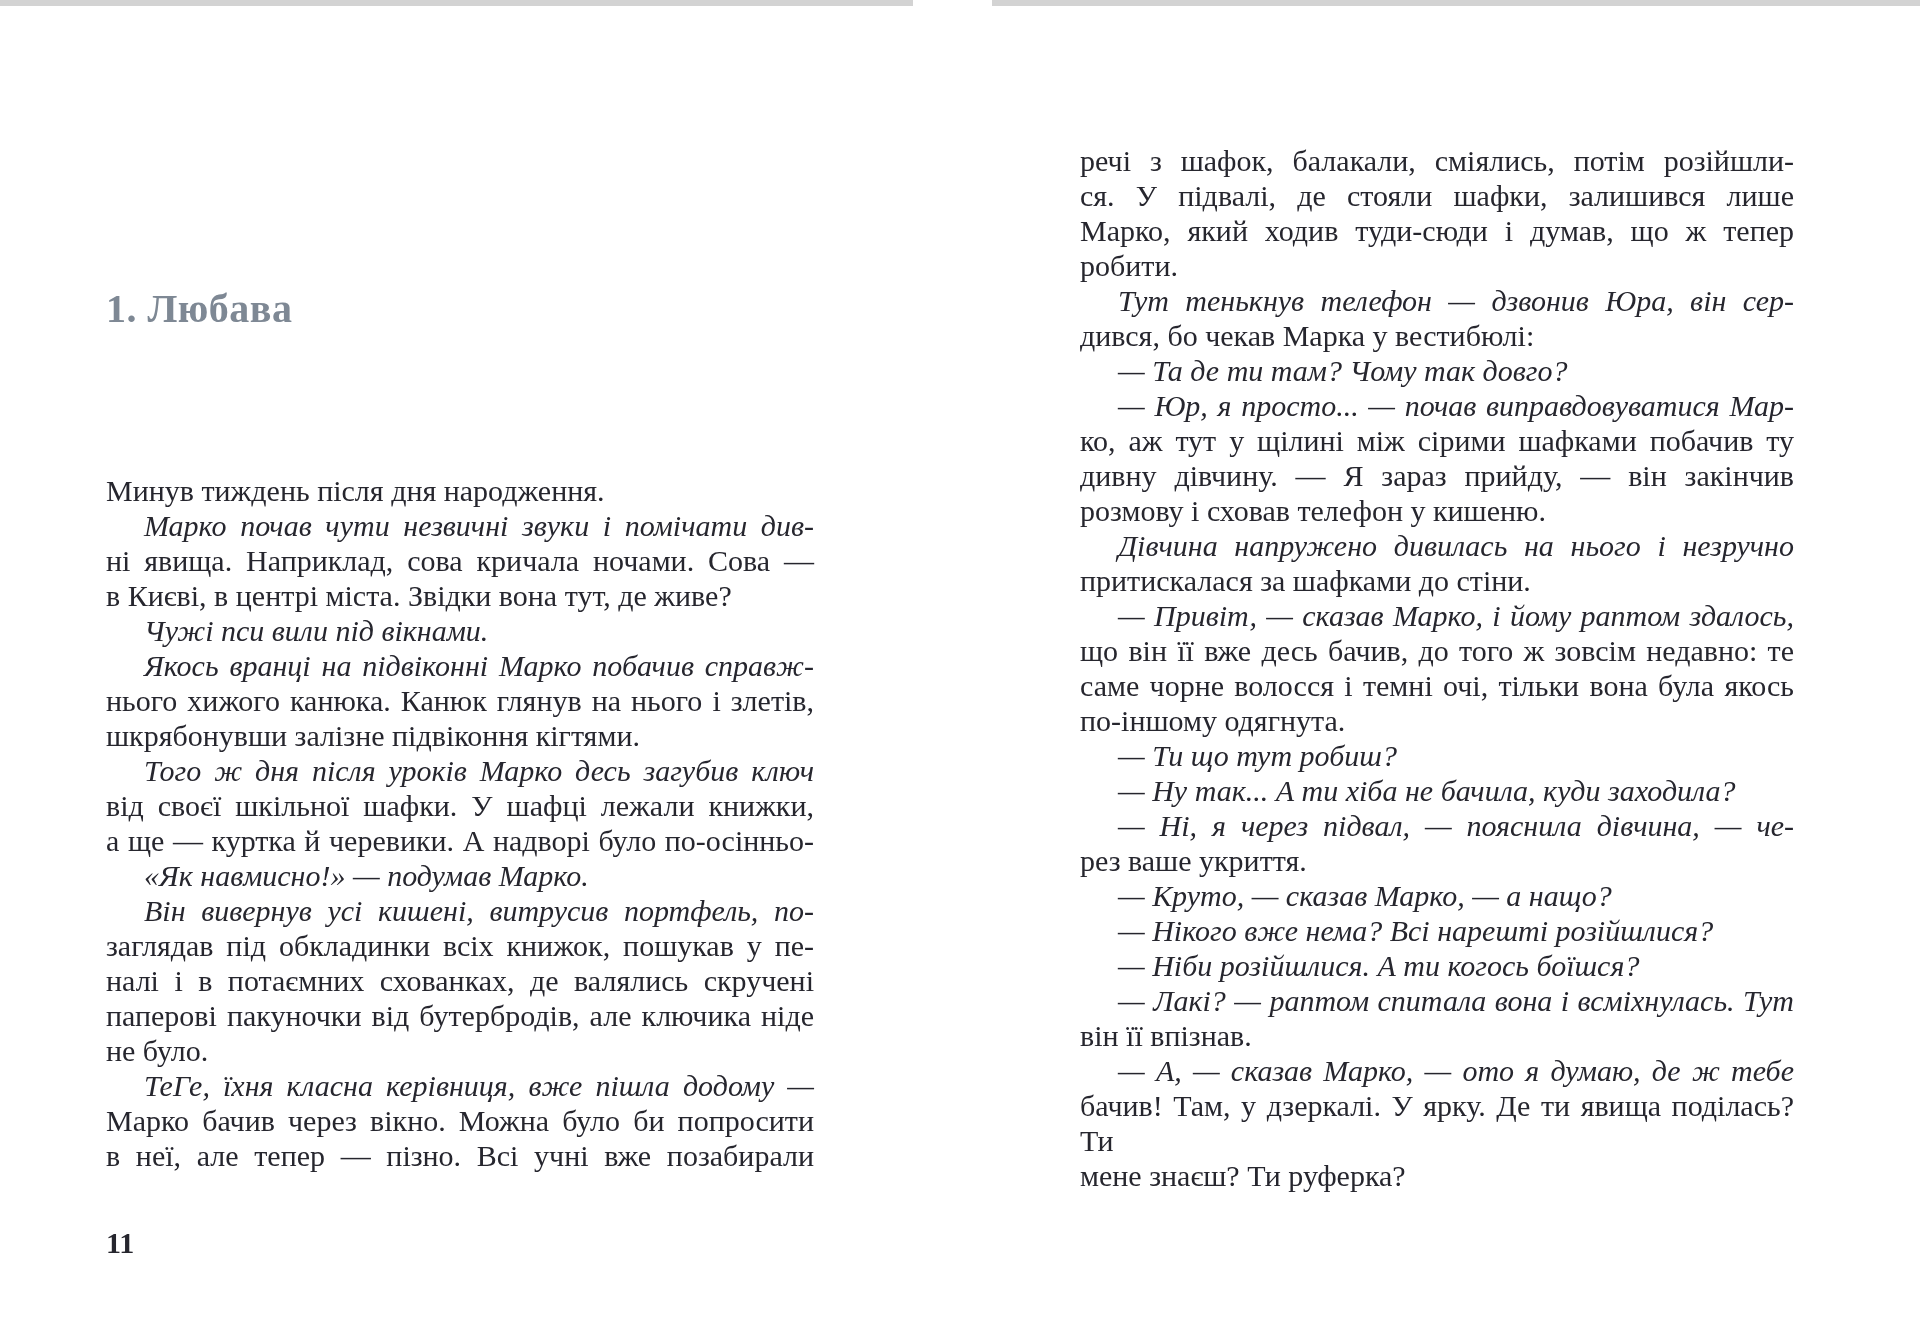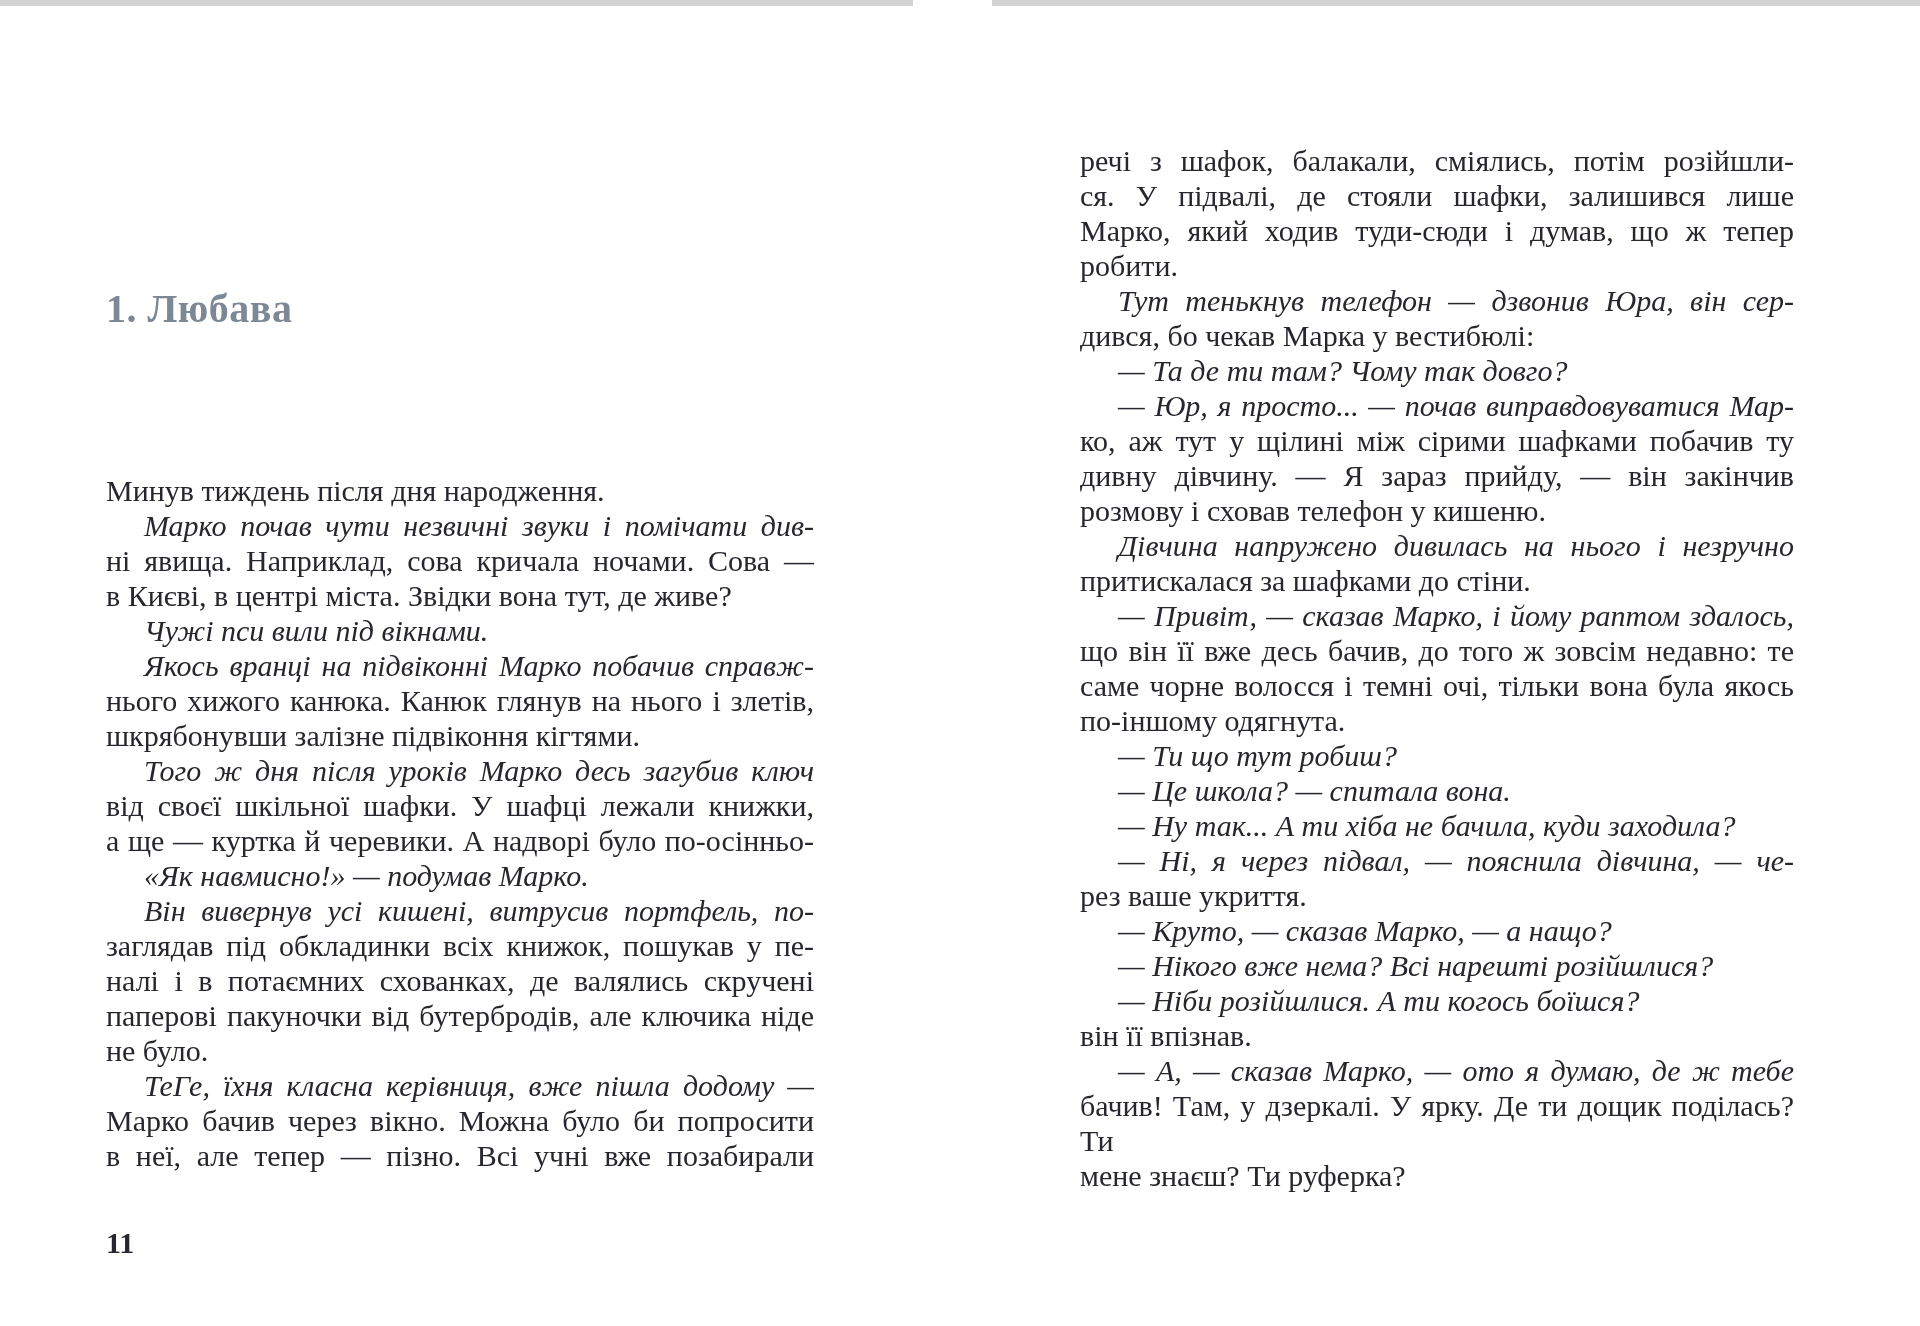--- a/index.html
+++ b/index.html
@@ -108,26 +108,26 @@
     <div class="line just">ко, аж тут у щілині між сірими шафками побачив ту</div>
     <div class="line just">дивну дівчину. — Я зараз прийду, — він закінчив</div>
     <div class="line">розмову і сховав телефон у кишеню.</div>
     <div class="line indent just">Дівчина напружено дивилась на нього і незручно</div>
     <div class="line">притискалася за шафками до стіни.</div>
     <div class="line indent just">— Привіт, — сказав Марко, і йому раптом здалось,</div>
     <div class="line just">що він її вже десь бачив, до того ж зовсім недавно: те</div>
     <div class="line just">саме чорне волосся і темні очі, тільки вона була якось</div>
     <div class="line">по-іншому одягнута.</div>
     <div class="line indent">— Ти що тут робиш?</div>
-    <div class="line indent">— Це школа? — спитала вона.</div>
     <div class="line indent">— Ну так... А ти хіба не бачила, куди заходила?</div>
     <div class="line indent just">— Ні, я через підвал, — пояснила дівчина, — че-</div>
     <div class="line">рез ваше укриття.</div>
     <div class="line indent">— Круто, — сказав Марко, — а нащо?</div>
     <div class="line indent">— Нікого вже нема? Всі нарешті розійшлися?</div>
     <div class="line indent">— Ніби розійшлися. А ти когось боїшся?</div>
+    <div class="line indent just">— Лакі? — раптом спитала вона і всміхнулась. Тут</div>
     <div class="line">він її впізнав.</div>
     <div class="line indent just">— А, — сказав Марко, — ото я думаю, де ж тебе</div>
-    <div class="line just">бачив! Там, у дзеркалі. У ярку. Де ти дощик поділась? Ти</div>
+    <div class="line just">бачив! Там, у дзеркалі. У ярку. Де ти явища поділась? Ти</div>
     <div class="line">мене знаєш? Ти руферка?</div>
   </div>
 
 <div class="page-number">11</div>
 
 </body></html>

